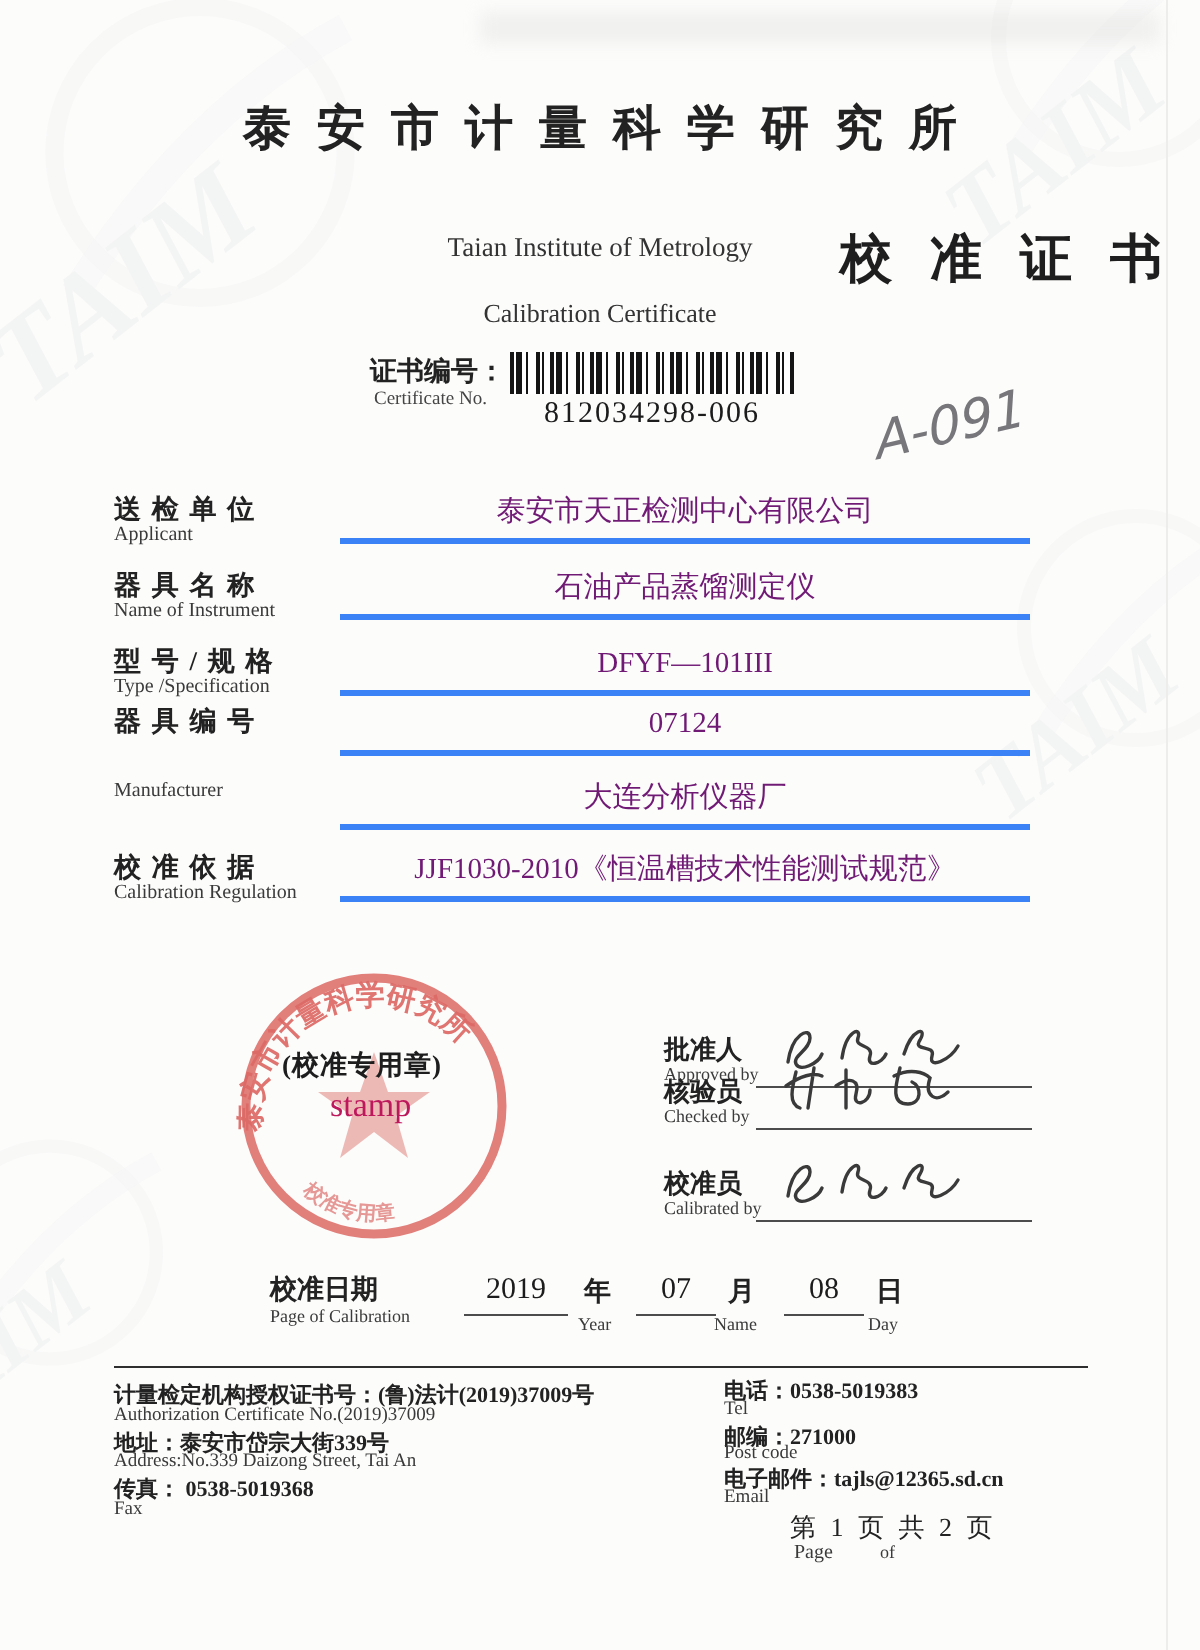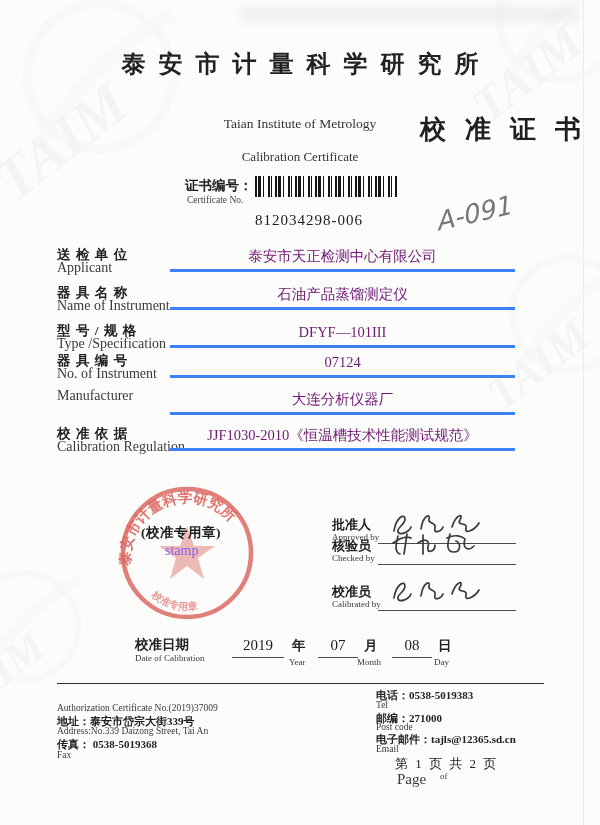--- a/index.html
+++ b/index.html
@@ -20,57 +20,57 @@
     font-size:24px;font-weight:700;letter-spacing:13px;text-indent:13px;color:#222;}
   .org-en{position:absolute;left:0;top:84px;width:600px;text-align:center;font-size:13.5px;color:#333;margin-top:32px;}
   .title-cn{position:absolute;left:0;top:112px;width:600px;text-align:right;
     font-size:26px;font-weight:700;letter-spacing:19px;text-indent:19px;color:#1e1e1e;}
   .title-en{position:absolute;left:0;top:149px;width:600px;text-align:center;font-size:13px;color:#333;}
   
   .certno-cn{position:absolute;left:185px;top:177px;font-size:13.5px;font-weight:700;color:#222;}
   .certno-en{position:absolute;left:187px;top:195px;font-size:9.5px;color:#444;}
   .barcode{position:absolute;left:255px;top:176px;width:142px;height:21px;
     background:repeating-linear-gradient(90deg,#151515 0 2px,#fff 2px 3px,#151515 3px 6px,#fff 6px 8px,#151515 8px 9px,#fff 9px 13px,#151515 13px 15px,#fff 15px 16px,#151515 16px 17px,#fff 17px 20px);}
-  .certno-num{position:absolute;left:255px;top:212px;width:142px;text-align:left;
+  .certno-num{position:absolute;left:255px;top:199px;width:142px;text-align:center;
     font-size:15px;letter-spacing:1px;color:#1c1c1c;}
   .handcode{position:absolute;left:437px;top:198px;font-family:"DejaVu Sans",sans-serif;
     font-style:italic;font-size:26px;color:#77777b;transform:rotate(-13deg) skewX(-6deg);}
   
   .frow{position:absolute;left:57px;width:458px;}
   .flabel-cn{font-size:13.5px;font-weight:700;letter-spacing:1px;color:#222;line-height:15px;white-space:nowrap;}
-  .flabel-en{font-size:14px;color:#3a3a3a;line-height:11px;white-space:nowrap;}
+  .flabel-en{font-size:10px;color:#3a3a3a;line-height:11px;white-space:nowrap;}
   .fval{position:absolute;left:113px;top:-3px;width:345px;text-align:center;
     font-size:14.5px;color:#701a75;height:25px;line-height:25px;
     border-bottom:3px solid #3b82f6;white-space:nowrap;}
   
   .stamp{position:absolute;left:112px;top:478px;width:150px;height:150px;opacity:.88;}
   .stamp-overlay-cn{position:absolute;left:116px;top:524px;width:130px;text-align:center;
     font-size:13.5px;font-weight:700;color:#1d1d1d;letter-spacing:.5px;}
-  .stamp-overlay-en{position:absolute;left:165px;top:543px;font-size:14px;color:#8b5cf6;}
+  .stamp-overlay-en{position:absolute;left:165px;top:543px;font-size:17px;color:#be185d;}
   
   .sigrow{position:absolute;left:332px;width:186px;}
   .siglabel-cn{font-size:13px;font-weight:700;color:#222;line-height:15px;}
   .siglabel-en{font-size:9px;color:#3a3a3a;line-height:10px;}
   .sigline{position:absolute;left:46px;top:26px;width:138px;border-bottom:1px solid #4c4c4c;}
   .sigsvg{position:absolute;left:56px;top:-12px;}
   
   .date-label-cn{position:absolute;left:135px;top:636px;font-size:13.5px;font-weight:700;color:#222;}
   .date-label-en{position:absolute;left:135px;top:653px;font-size:9px;color:#3a3a3a;}
   .dval{position:absolute;top:634px;text-align:center;font-size:15px;color:#1c1c1c;
     height:23px;line-height:23px;border-bottom:1px solid #4c4c4c;}
   .dcn{position:absolute;top:637px;font-size:13.5px;font-weight:700;color:#222;}
   .den{position:absolute;top:657px;font-size:9px;color:#3a3a3a;}
   
   .footer-rule{position:absolute;left:57px;top:683px;width:487px;border-top:1.6px solid #2e2e2e;}
   .fl{position:absolute;left:57px;white-space:nowrap;}
-  .fr{position:absolute;left:362px;white-space:nowrap;margin-left:14px;}
+  .fr{position:absolute;left:362px;white-space:nowrap;}
   .fcn{font-size:11px;font-weight:700;color:#222;}
   .fen{font-size:9.5px;color:#3a3a3a;}
   .pageline{position:absolute;left:395px;top:755px;font-size:13px;color:#222;letter-spacing:2px;white-space:nowrap;}
-  .page-en{position:absolute;left:397px;top:771px;font-size:15px;color:#3a3a3a;}
+  .page-en{position:absolute;left:397px;top:771px;font-size:10px;color:#3a3a3a;}
   .of-en{position:absolute;left:440px;top:771px;font-size:9px;color:#3a3a3a;}
 </style>
 </head>
 <body>
 
 <div class="page">
 
   <div class="wm" style="left:-30px;top:-20px;width:260px;height:260px;">
     <svg viewBox="0 0 200 200" width="260" height="260">
       <circle cx="100" cy="74" r="56" stroke="#9aa0a8" stroke-width="7" fill="none" opacity=".55"></circle>
@@ -124,21 +124,20 @@
     <div class="flabel-en">Name of Instrument</div>
     <div class="fval">石油产品蒸馏测定仪</div>
   </div>
   <div class="frow" style="top:323px;">
     <div class="flabel-cn">型  号 / 规  格</div>
     <div class="flabel-en">Type /Specification</div>
     <div class="fval">DFYF—101III</div>
   </div>
   <div class="frow" style="top:353px;">
     <div class="flabel-cn">器 具 编 号</div>
-    <div class="flabel-en">No. of Instrument</div>
     <div class="fval">07124</div>
   </div>
   <div class="frow" style="top:390px;">
     <div class="flabel-en">Manufacturer</div>
     <div class="fval">大连分析仪器厂</div>
   </div>
   <div class="frow" style="top:426px;">
     <div class="flabel-cn">校 准 依 据</div>
     <div class="flabel-en">Calibration Regulation</div>
     <div class="fval">JJF1030-2010《恒温槽技术性能测试规范》</div>
@@ -194,33 +193,34 @@
     <svg class="sigsvg" width="100" height="36" viewBox="0 0 100 36">
       <g stroke="#3a3a3a" stroke-width="1.7" fill="none" stroke-linecap="round">
         <path d="M6,26 C8,12 17,8 17,14 C17,20 8,23 10,27 C12,31 21,27 23,22"></path>
         <path d="M33,24 C35,10 43,8 41,14 C39,19 49,17 47,23 C45,29 53,27 55,22"></path>
         <path d="M64,22 C68,9 76,8 72,15 C68,21 80,17 78,23 C76,30 87,25 91,18"></path>
       </g>
     </svg>
   </div>
 
   <div class="date-label-cn">校准日期</div>
-  <div class="date-label-en">Date of Calibration</div>
+  <div class="date-label-en">Page of Calibration</div>
   <div class="dval" style="left:232px;width:52px;">2019</div>
   <div class="dcn" style="left:292px;">年</div>
   <div class="den" style="left:289px;">Year</div>
   <div class="dval" style="left:318px;width:40px;">07</div>
   <div class="dcn" style="left:364px;">月</div>
-  <div class="den" style="left:357px;">Month</div>
+  <div class="den" style="left:357px;">Name</div>
   <div class="dval" style="left:392px;width:40px;">08</div>
   <div class="dcn" style="left:438px;">日</div>
   <div class="den" style="left:434px;">Day</div>
 
   <div class="footer-rule"></div>
 
+  <div class="fl fcn" style="top:690px;">计量检定机构授权证书号：(鲁)法计(2019)37009号</div>
   <div class="fl fen" style="top:703px;">Authorization Certificate No.(2019)37009</div>
   <div class="fl fcn" style="top:714px;">地址：泰安市岱宗大街339号</div>
   <div class="fl fen" style="top:726px;">Address:No.339 Daizong Street, Tai An</div>
   <div class="fl fcn" style="top:737px;">传真：  0538-5019368</div>
   <div class="fl fen" style="top:750px;">Fax</div>
 
   <div class="fr fcn" style="top:688px;">电话：0538-5019383</div>
   <div class="fr fen" style="top:700px;">Tel</div>
   <div class="fr fcn" style="top:711px;">邮编：271000</div>
   <div class="fr fen" style="top:722px;">Post code</div>

